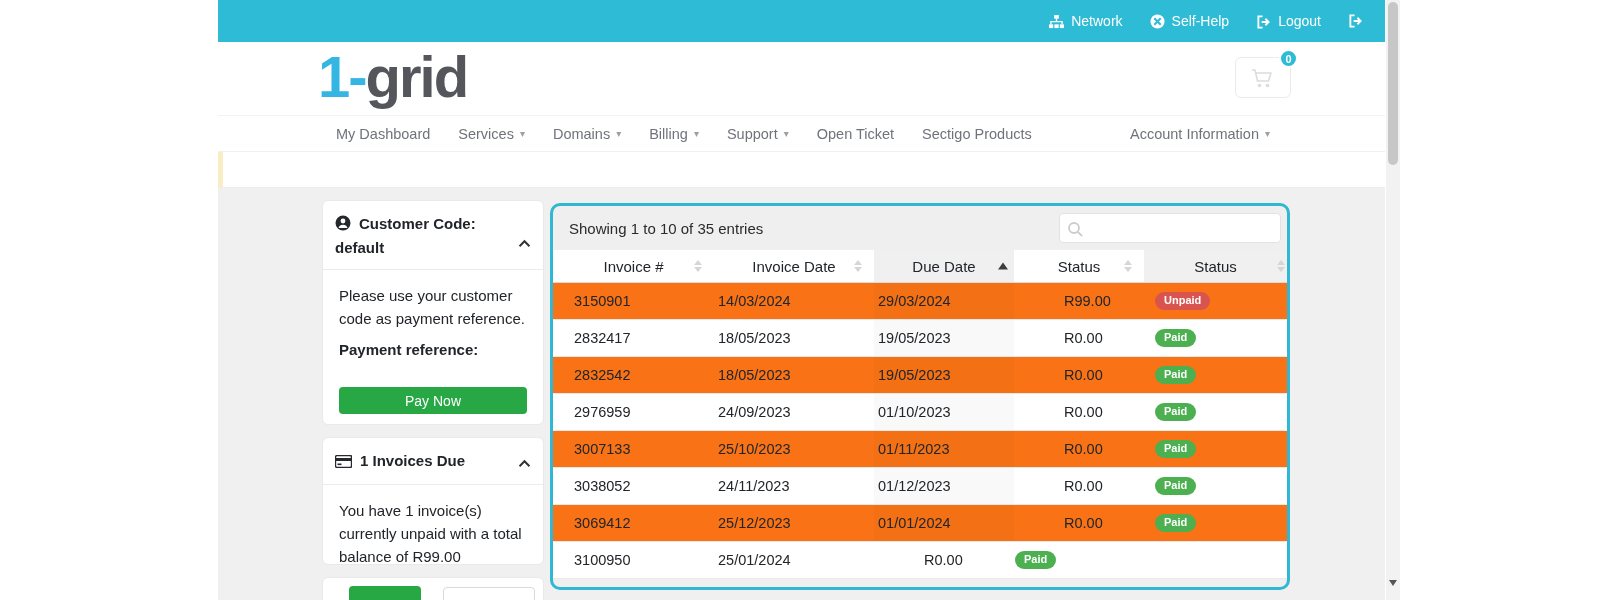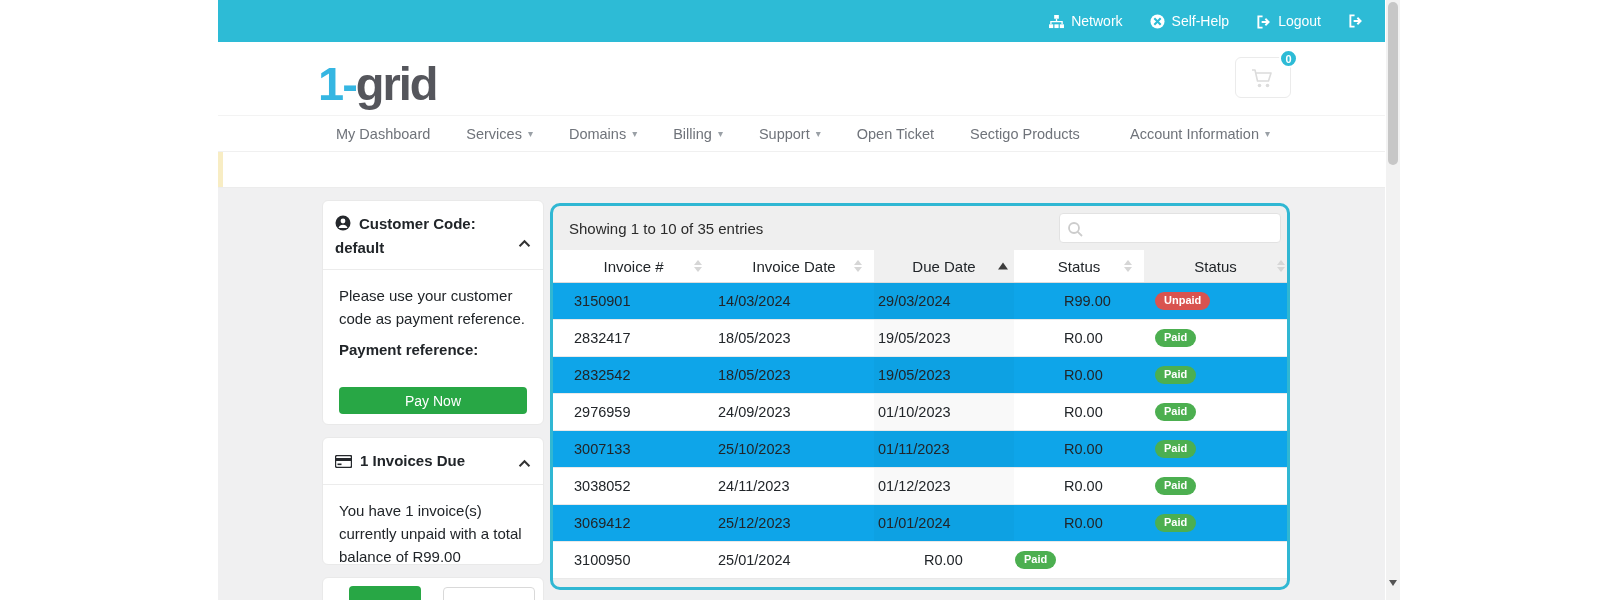--- a/index.html
+++ b/index.html
@@ -17,35 +17,35 @@
 
   
   .topbar { position:absolute; left:0; top:0; width:100%; height:42px; background:#2dbbd6;
     display:flex; align-items:center; justify-content:flex-end; gap:27px; padding-right:22px;
     color:#fff; font-size:14px; }
   .topbar a { display:flex; align-items:flex-end; gap:7px; color:#fff; text-decoration:none; cursor:pointer; }
   .topbar svg { display:block; }
 
   
   .site-header { position:absolute; left:0; top:42px; width:100%; height:73px; background:#fff; }
-  .logo { position:absolute; left:100px; top:14px; font-size:47px; font-weight:bold; letter-spacing:-2px; cursor:pointer; }
+  .logo { position:absolute; left:100px; top:1px; font-size:58px; font-weight:bold; letter-spacing:-2px; cursor:pointer; }
   .logo .lg-accent { color:#35b6e2; }
   .logo .lg-main { color:#55565c; }
   .cart-btn { position:absolute; left:1017px; top:15px; width:56px; height:41px; background:#fff;
     border:1px solid #ebebeb; border-radius:6px; cursor:pointer; }
   .cart-btn svg { position:absolute; left:14px; top:9px; }
   .cart-badge { position:absolute; right:-8px; top:-9px; width:19px; height:19px; border-radius:50%;
     background:#2dbbd6; color:#fff; font-size:11px; font-weight:bold; display:flex; align-items:center;
     justify-content:center; border:2px solid #fff; }
 
   
   .navbar { position:absolute; left:0; top:115px; width:100%; height:37px; background:#fff;
     border-top:1px solid #f3f3f3; border-bottom:1px solid #f0f0f0;
     display:flex; align-items:center; padding-left:118px; padding-right:115px;
-    gap:36px; font-size:14.5px; color:#6f737a; }
+    gap:28px; font-size:14.5px; color:#6f737a; }
   .navbar a { color:#6f737a; text-decoration:none; display:flex; align-items:center; gap:6px; cursor:pointer; white-space:nowrap; }
   .caret { font-size:10px; color:#9aa0a6; line-height:1; }
   .nav-right { margin-left:auto; }
 
   
   .alert-strip { position:absolute; left:0; top:152px; width:100%; height:36px; background:#fff;
     border-bottom:1px solid #ececec; }
   .alert-strip::before { content:""; position:absolute; left:0; top:0; width:5px; height:100%; background:#f8edc4; }
 
   
@@ -87,21 +87,21 @@
   .sort-both { position:absolute; right:12px; top:50%; transform:translateY(-50%); width:8px; height:12px; }
   .sort-both::before { content:""; position:absolute; left:0; top:0; border-left:4px solid transparent;
     border-right:4px solid transparent; border-bottom:5px solid #d6d6d6; }
   .sort-both::after { content:""; position:absolute; left:0; bottom:0; border-left:4px solid transparent;
     border-right:4px solid transparent; border-top:5px solid #d6d6d6; }
   .sort-asc { position:absolute; right:6px; top:50%; transform:translateY(-50%); width:0; height:0;
     border-left:5px solid transparent; border-right:5px solid transparent; border-bottom:7px solid #3c3c3c; }
   .c5 .sort-both { right:2px; }
 
   .trow { display:flex; height:37px; align-items:center; border-bottom:1px solid #e9e9e9; background:#fff; }
-  .trow.odd { background:#0ea5e9; }
+  .trow.odd { background:#f97316; }
   .tcell { height:100%; display:flex; align-items:center; }
   .tcell.c1 { padding-left:21px; }
   .tcell.c2, .tcell.c3 { padding-left:4px; }
   .tcell.c4 { padding-left:50px; }
   .tcell.c5 { padding-left:11px; }
   .tcell.c3 { background:rgba(0,0,0,0.022); }
   .badge { display:inline-block; padding:3px 9px 4px 9px; border-radius:10px; color:#fff;
     font-size:11px; font-weight:bold; line-height:1; }
   .badge.unpaid { background:#d9534f; }
   .badge.paid { background:#4caf50; }

